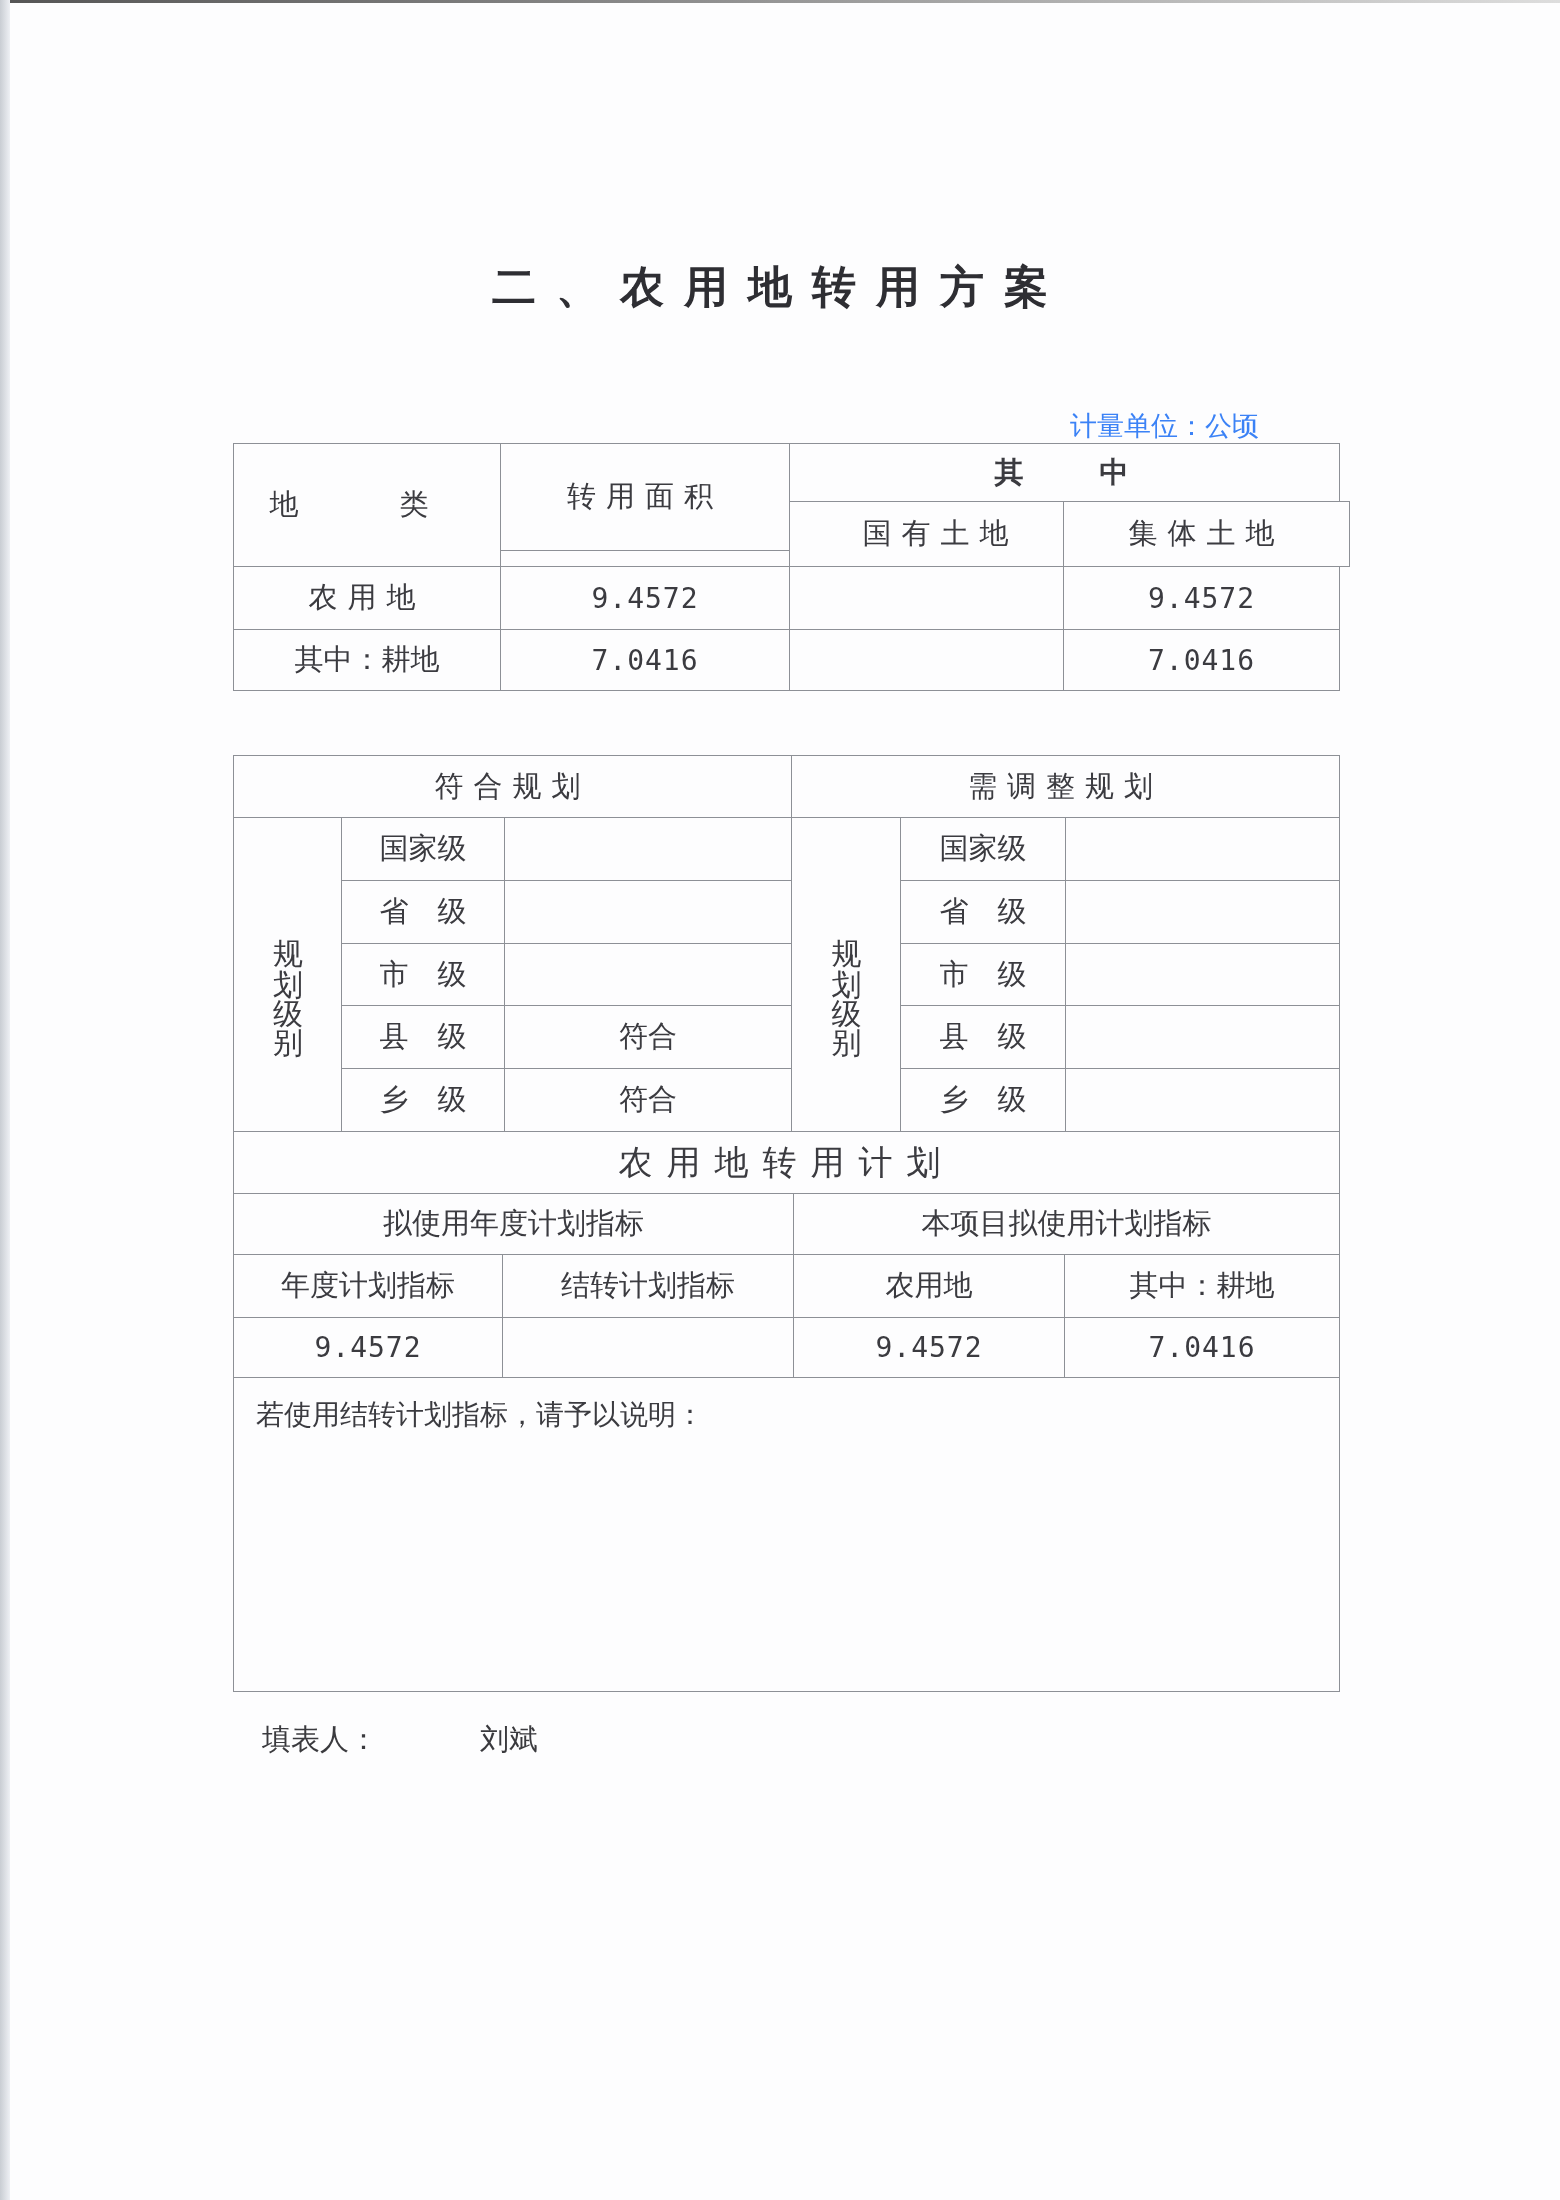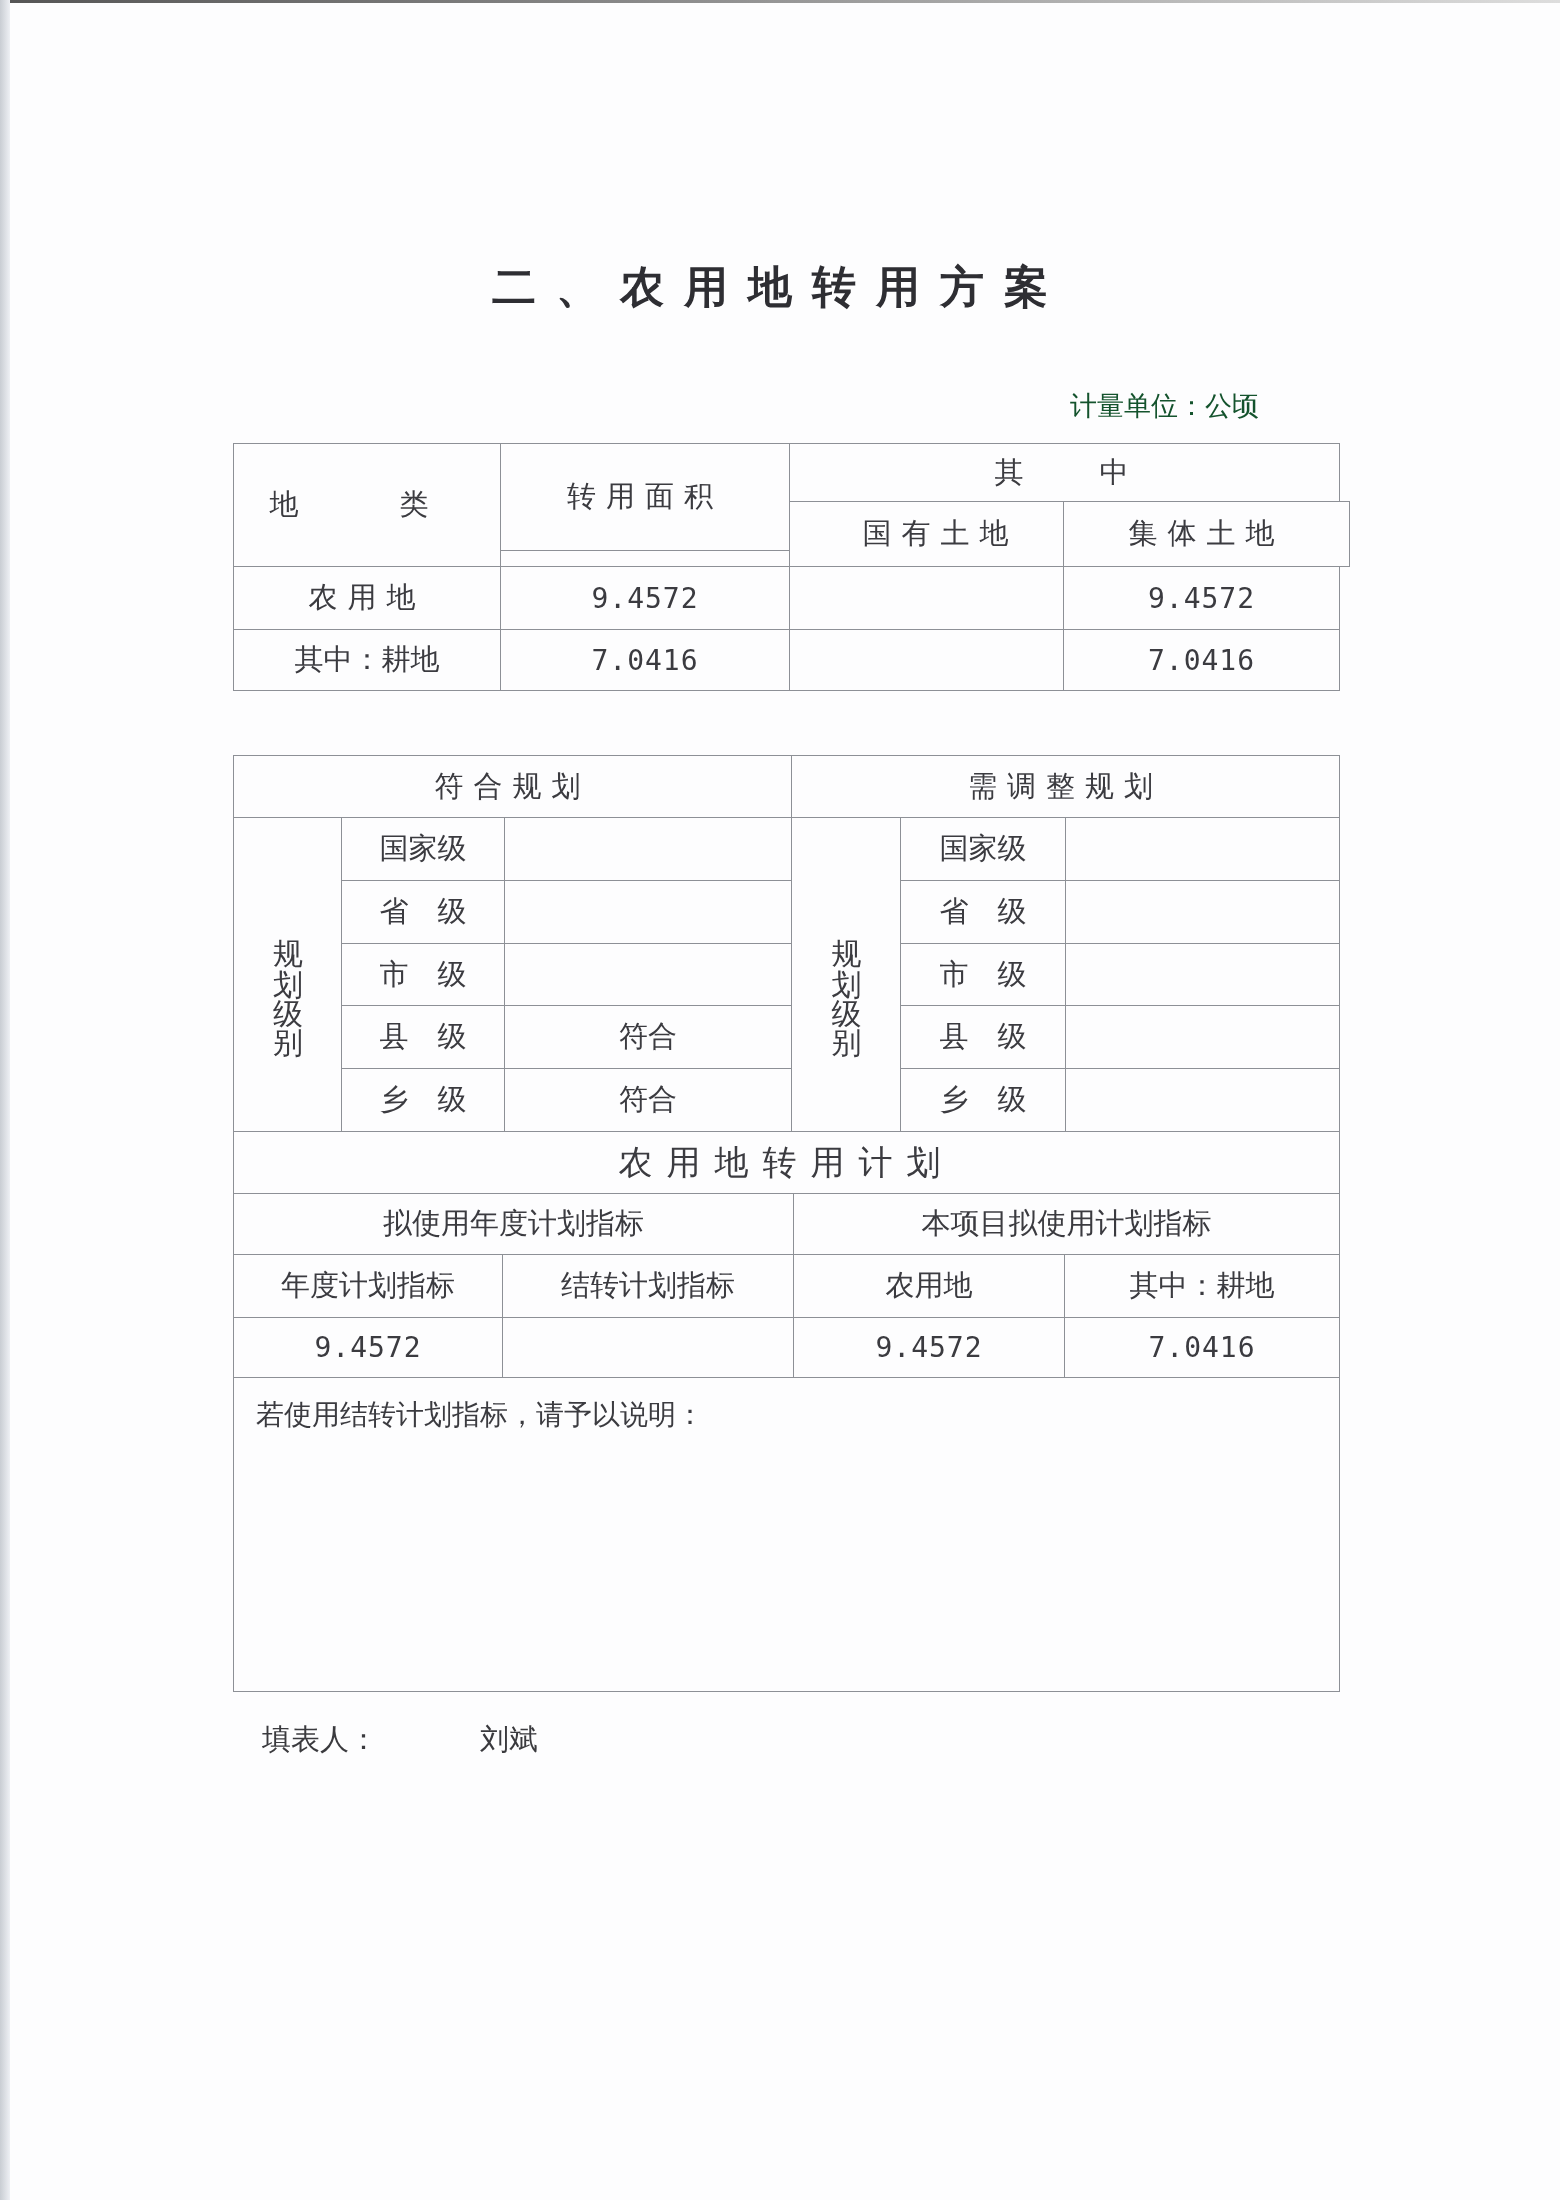--- a/index.html
+++ b/index.html
@@ -20,22 +20,22 @@
     background: linear-gradient(to right, #c9cdd3, #eef0f4);
   }
   .title {
     position: absolute; top: 258px; left: 0; width: 1560px;
     text-align: center;
     font-family: Liberation Serif, serif;
     font-weight: bold; font-size: 44px; letter-spacing: 20px;
     color: #2e2e33;
   }
   .unit {
-    position: absolute; top: 388px; left: 1070px;
-    font-size: 27px; color: #14532d;
+    position: absolute; top: 408px; left: 1070px;
+    font-size: 27px; color: #3b82f6;
   }
   .sheet {
     position: absolute; left: 233px; top: 443px; width: 1107px; height: 1248px;
   }
   .cell {
     position: absolute; box-sizing: border-box;
     border: 1.5px solid #8d9096;
     display: flex; align-items: center; justify-content: center;
     font-size: 29px; color: #3b3b40; background: transparent;
   }
@@ -63,21 +63,21 @@
 <div class="topbar"></div>
 <div class="leftedge"></div>
 
 <div class="title">二、农用地转用方案</div>
 <div class="unit">计量单位：公顷</div>
 
 <div class="sheet">
 
   <div class="cell wide" style="left:0;top:0;width:268px;height:124px;">地　类</div>
   <div class="cell spaced" style="left:267px;top:0;width:290px;height:108px;">转用面积</div>
-  <div class="cell" style="left:556px;top:0;width:551px;height:59px;letter-spacing:6px;">其　　中</div>
+  <div class="cell" style="left:556px;top:0;width:551px;height:59px;letter-spacing:6px;font-weight:bold;">其　　中</div>
   <div class="cell spaced" style="left:556px;top:58px;width:275px;height:66px;padding-left:28px;">国有土地</div>
   <div class="cell spaced" style="left:830px;top:58px;width:287px;height:66px;">集体土地</div>
 
   <div class="cell spaced" style="left:0;top:123px;width:268px;height:64px;">农用地</div>
   <div class="cell num" style="left:267px;top:123px;width:290px;height:64px;">9.4572</div>
   <div class="cell num" style="left:556px;top:123px;width:275px;height:64px;"></div>
   <div class="cell num" style="left:830px;top:123px;width:277px;height:64px;">9.4572</div>
 
   <div class="cell" style="left:0;top:186px;width:268px;height:62px;">其中：耕地</div>
   <div class="cell num" style="left:267px;top:186px;width:290px;height:62px;">7.0416</div>

